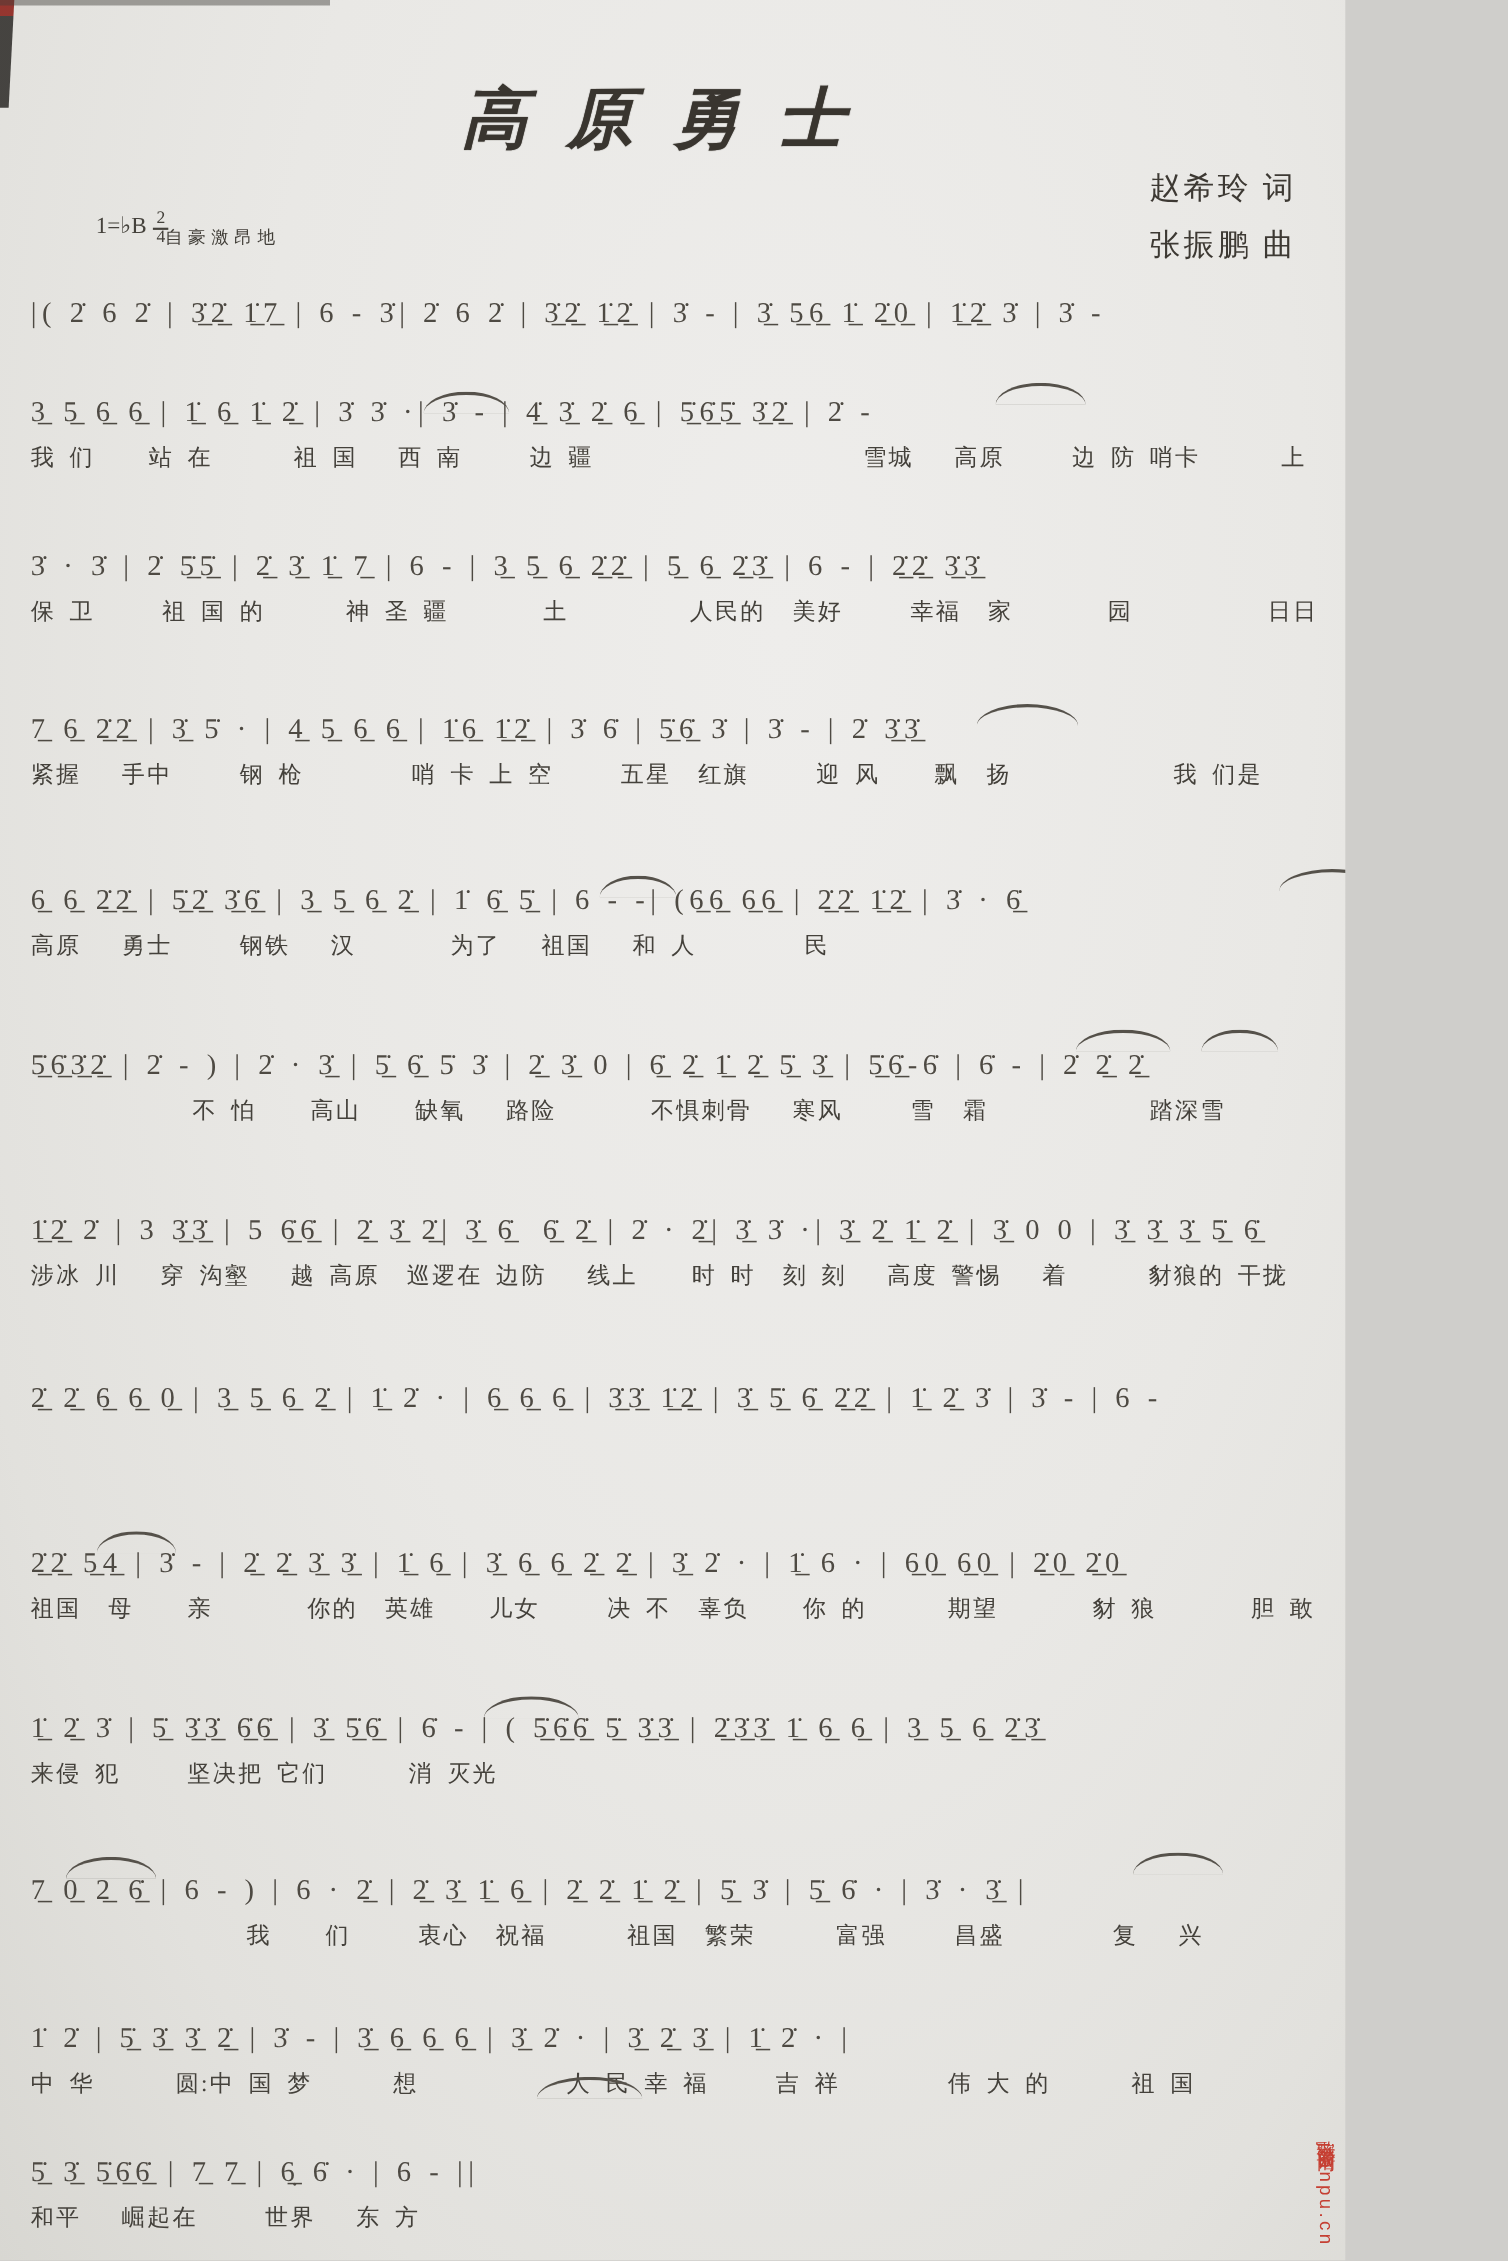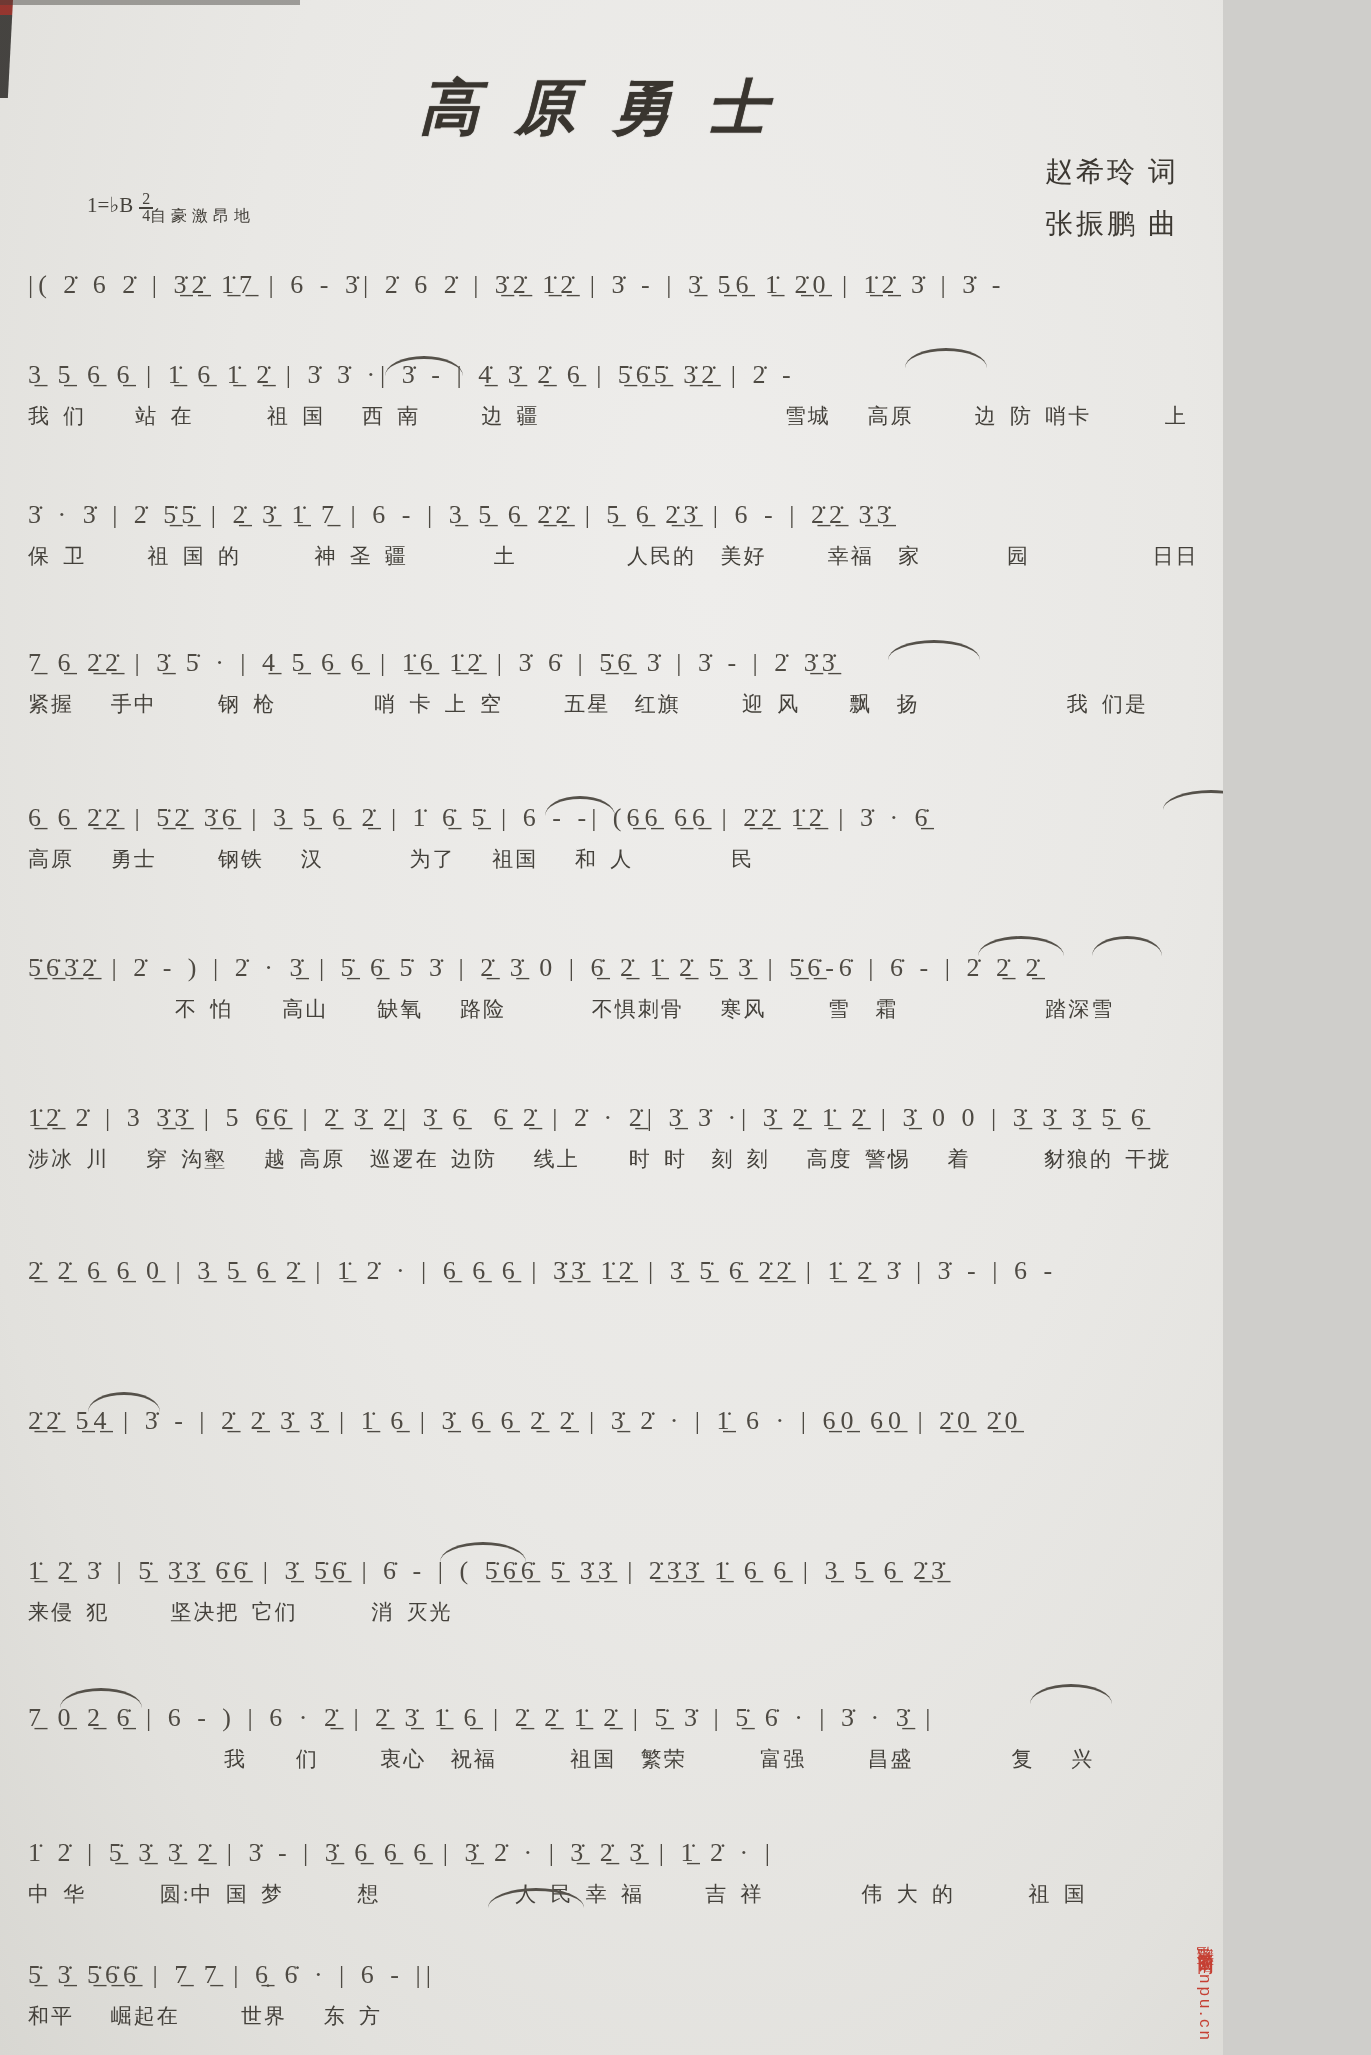--- a/index.html
+++ b/index.html
@@ -105,20 +105,21 @@
     <div class="not">1̲̇2̲̇ 2̇ | 3 3̲̇3̲̇ | 5 6̲̇6̲̇ | 2̲̇ 3̲̇ 2̲̇| 3̲̇ 6̲̇  6̲̇ 2̲̇ | 2̇ · 2̲̇| 3̲̇ 3̇ ·| 3̲̇ 2̲̇ 1̲̇ 2̲̇ | 3̲̇ 0 0 | 3̲̇ 3̲̇ 3̲̇ 5̲̇ 6̲̇</div>
     <div class="lyr">涉冰 川   穿 沟壑   越 高原  巡逻在 边防   线上    时 时  刻 刻   高度 警惕   着      豺狼的 干拢</div>
   </div>
 
   <div class="sys" style="top:1248px">
     <div class="not">2̲̇ 2̲̇ 6̲ 6̲ 0̲ | 3̲ 5̲ 6̲ 2̲̇ | 1̲̇ 2̇ · | 6̲ 6̲ 6̲ | 3̲̇3̲̇ 1̲̇2̲̇ | 3̲̇ 5̲̇ 6̲̇ 2̲̇2̲̇ | 1̲̇ 2̲̇ 3̇ | 3̇ - | 6 -</div>
   </div>
 
   <div class="sys" style="top:1398px">
     <div class="not">2̲̇2̲̇ 5̲4̲ | 3̇ - | 2̲̇ 2̲̇ 3̲̇ 3̲̇ | 1̲̇ 6̲ | 3̲̇ 6̲ 6̲ 2̲̇ 2̲̇ | 3̲̇ 2̇ · | 1̲̇ 6 · | 6̲0̲ 6̲0̲ | 2̲̇0̲ 2̲̇0̲</div>
+    <div class="lyr">祖国  母    亲       你的  英雄    儿女     决 不  辜负    你 的      期望       豺 狼       胆 敢</div>
   </div>
 
   <div class="sys" style="top:1548px">
     <div class="not">1̲̇ 2̲̇ 3̇ | 5̲̇ 3̲̇3̲̇ 6̲̇6̲̇ | 3̲̇ 5̲̇6̲̇ | 6̇ - | ( 5̲̇6̲̇6̲̇ 5̲̇ 3̲̇3̲̇ | 2̲̇3̲̇3̲̇ 1̲̇ 6̲ 6̲ | 3̲ 5̲ 6̲ 2̲̇3̲̇</div>
     <div class="lyr">来侵 犯     坚决把 它们      消 灭光</div>
   </div>
 
   <div class="sys" style="top:1695px">
     <div class="not">7̲ 0̲ 2̲ 6̲̇ | 6 - ) | 6 · 2̲̇ | 2̲̇ 3̲̇ 1̲̇ 6̲ | 2̲̇ 2̲̇ 1̲̇ 2̲̇ | 5̲̇ 3̇ | 5̲̇ 6̇ · | 3̇ · 3̲̇ |</div>
     <div class="lyr">                我    们     衷心  祝福      祖国  繁荣      富强     昌盛        复   兴</div>

